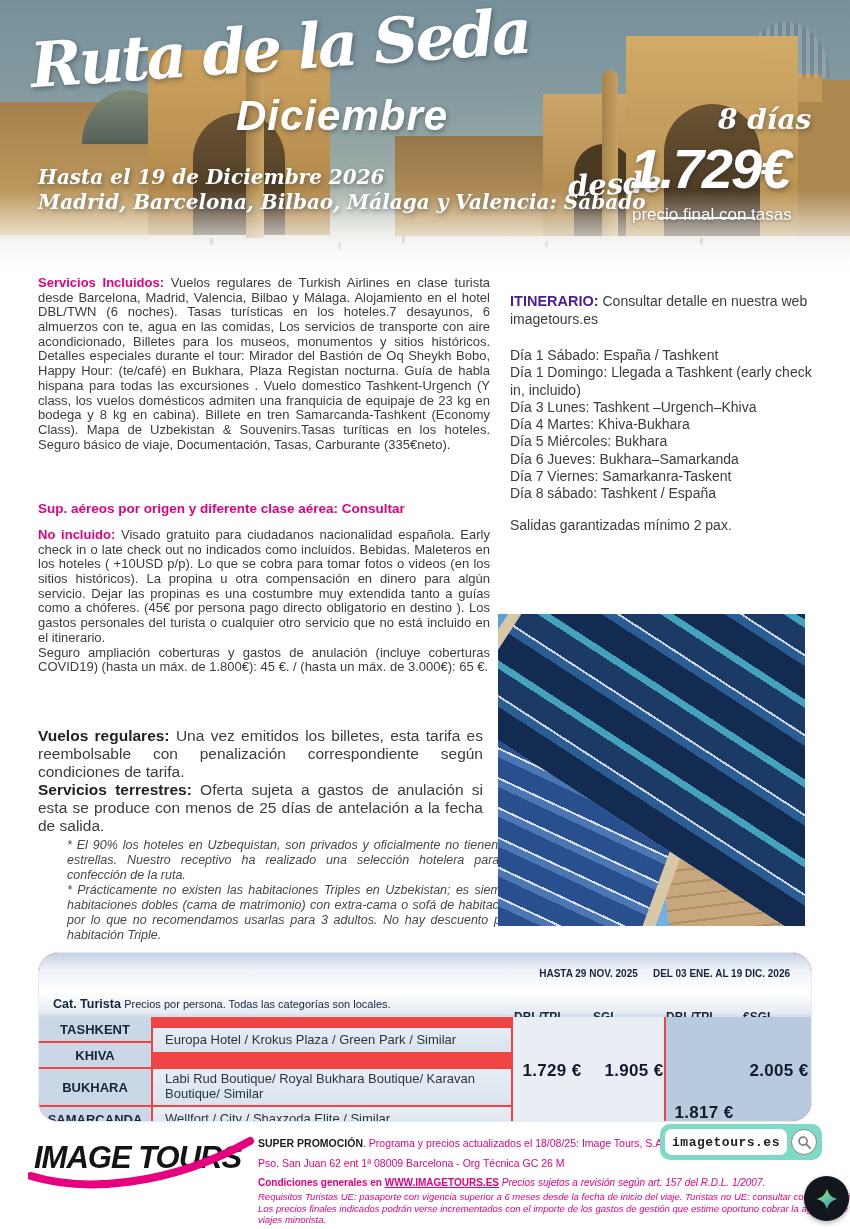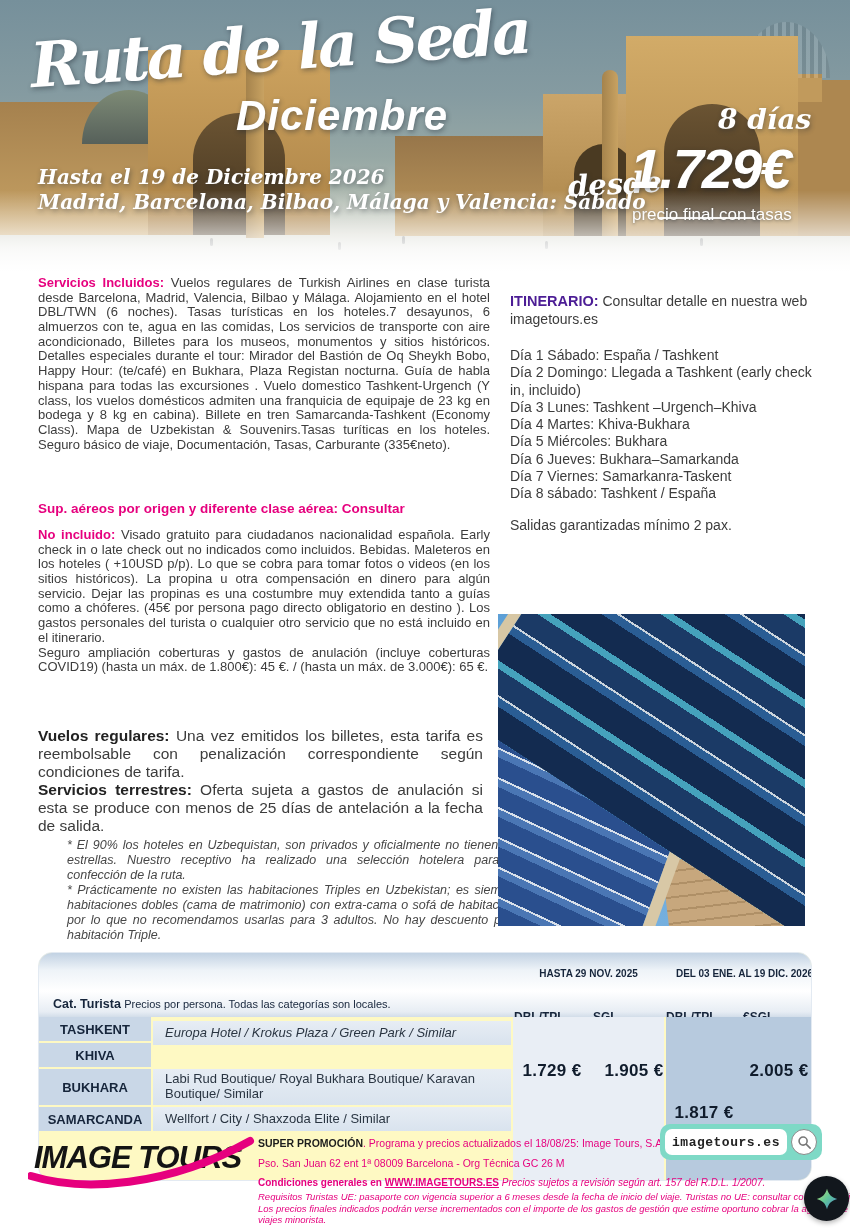--- a/index.html
+++ b/index.html
@@ -78,22 +78,22 @@
            background:repeating-linear-gradient(5deg,#2a4f8e 0 18px,#4a76b4 18px 25px,#d8e0ea 25px 27px);
            border-right:12px solid #d8c8a6; }
   .ph-wall { position:absolute; left:168px; top:238px; width:150px; height:90px; transform:rotate(-7deg);
            background:#c7a77d;
            background-image:repeating-linear-gradient(0deg, rgba(120,90,50,.3) 0 2px, rgba(0,0,0,0) 2px 13px); }
   .ph-facade-right { position:absolute; right:-155px; top:-185px; width:430px; height:430px; transform:rotate(33deg);
            background:repeating-linear-gradient(0deg,#132b50 0 28px,#2a5d94 28px 36px,#ccd5dd 36px 38px,#1b3a66 38px 60px,#45a2bc 60px 67px);
            border-left:11px solid #d7c7a4; }
 
   
-  .ptable { position:absolute; left:38px; top:952px; width:774px; height:229px; border-radius:14px;
-            background:#fef9c3; border:1px solid #e3eaf2; overflow:hidden; }
+  .ptable { position:absolute; left:38px; top:952px; width:774px; height:170px; border-radius:20px;
+            background:#ef4444; border:1px solid #e3eaf2; overflow:hidden; }
   .pt-band1 { position:absolute; left:0; right:0; top:0; height:38px;
             background:linear-gradient(180deg,#c2d2e3 0%,#eef3f8 45%,#ffffff 100%); }
   .pt-period { position:absolute; top:15px; font-weight:bold; font-size:10px; color:#16253b; text-align:center; }
   .pt-band2 { position:absolute; left:0; right:0; top:38px; height:26px;
             background:linear-gradient(180deg,#ffffff 0%,#e7edf4 80%,#d2dde9 100%); }
   .pt-cat { position:absolute; left:14px; top:6px; font-size:12px; color:#16253b; white-space:nowrap; }
   .pt-cat b { font-size:12.5px; }
   .pt-cat span { font-size:11px; }
   .pt-colh { position:absolute; top:19px; width:80px; text-align:left; font-weight:bold; font-size:12px; color:#16253b; }
   .pt-body { position:absolute; left:0; right:0; top:64px; bottom:0; }
@@ -181,21 +181,21 @@
 
   <p class="sec sec-notes">
     <span class="blk">* El 90% los hoteles en Uzbequistan, son privados y oficialmente no tienen las estrellas. Nuestro receptivo ha realizado una selección hotelera para la confección de la ruta.</span>
     <span class="blk">* Prácticamente no existen las habitaciones Triples en Uzbekistan; es siempre habitaciones dobles (cama de matrimonio) con extra-cama o sofá de habitación, por lo que no recomendamos usarlas para 3 adultos. No hay descuento para habitación Triple.</span>
   </p>
 
   <p class="rcol r-itin" style="position:absolute;"><b>ITINERARIO:</b> <span>Consultar detalle en nuestra web imagetours.es</span></p>
 
   <div class="rcol r-days" style="position:absolute;">
     <div>Día 1 Sábado: España / Tashkent</div>
-    <div>Día 2 Domingo: Llegada a Tashkent (early check in, incluido)</div>
+    <div>Día 1 Domingo: Llegada a Tashkent (early check in, incluido)</div>
     <div>Día 3 Lunes: Tashkent –Urgench–Khiva</div>
     <div>Día 4 Martes: Khiva-Bukhara</div>
     <div>Día 5 Miércoles: Bukhara</div>
     <div>Día 6 Jueves: Bukhara–Samarkanda</div>
     <div>Día 7 Viernes: Samarkanra-Taskent</div>
     <div>Día 8 sábado: Tashkent / España</div>
   </div>
 
   <p class="rcol r-salidas" style="position:absolute;">Salidas garantizadas mínimo 2 pax.</p>
 
@@ -208,35 +208,35 @@
     <div class="cloud" style="left:150px;top:40px;width:60px;height:26px;"></div>
     <div class="ph-dome"></div>
     <div class="ph-wall"></div>
     <div class="ph-facade-left"></div>
     <div class="ph-facade-right"></div>
   </div>
 
   <div class="ptable">
     <div class="pt-band1">
       <div class="pt-period" style="left:474px;width:151px;">HASTA 29 NOV. 2025</div>
-      <div class="pt-period" style="left:632px;width:147px;">DEL 03 ENE. AL 19 DIC. 2026</div>
+      <div class="pt-period" style="left:609px;width:147px;">DEL 03 ENE. AL 19 DIC. 2026</div>
     </div>
     <div class="pt-band2">
       <div class="pt-cat"><b>Cat. Turista</b> <span>Precios por persona. Todas las categorías son locales.</span></div>
       <div class="pt-colh" style="left:475px;">DBL/TPL</div>
       <div class="pt-colh" style="left:554px;">SGL</div>
       <div class="pt-colh" style="left:627px;">DBL/TPL</div>
       <div class="pt-colh" style="left:704px;">€SGL</div>
     </div>
     <div class="pt-body">
       <div class="panel panelL"></div>
       <div class="panel panelR"></div>
 
       <div class="pt-row-city" style="top:0;height:24px;">TASHKENT</div>
-      <div class="pt-row-hotels" style="top:4px;height:24px;font-style:italic;">Europa Hotel / Krokus Plaza / Green Park / Similar</div>
+      <div class="pt-row-hotels" style="top:11px;height:24px;">Europa Hotel / Krokus Plaza / Green Park / Similar</div>
 
       <div class="pt-row-city" style="top:26px;height:24px;">KHIVA</div>
 
       <div class="pt-row-city" style="top:52px;height:36px;">BUKHARA</div>
       <div class="pt-row-hotels" style="top:52px;height:36px;">Labi Rud Boutique/ Royal Bukhara Boutique/ Karavan Boutique/ Similar</div>
 
       <div class="pt-row-city" style="top:90px;height:24px;">SAMARCANDA</div>
       <div class="pt-row-hotels" style="top:90px;height:24px;">Wellfort / City / Shaxzoda Elite / Similar</div>
 
       <div class="pt-price" style="left:471px;">1.729 €</div>

